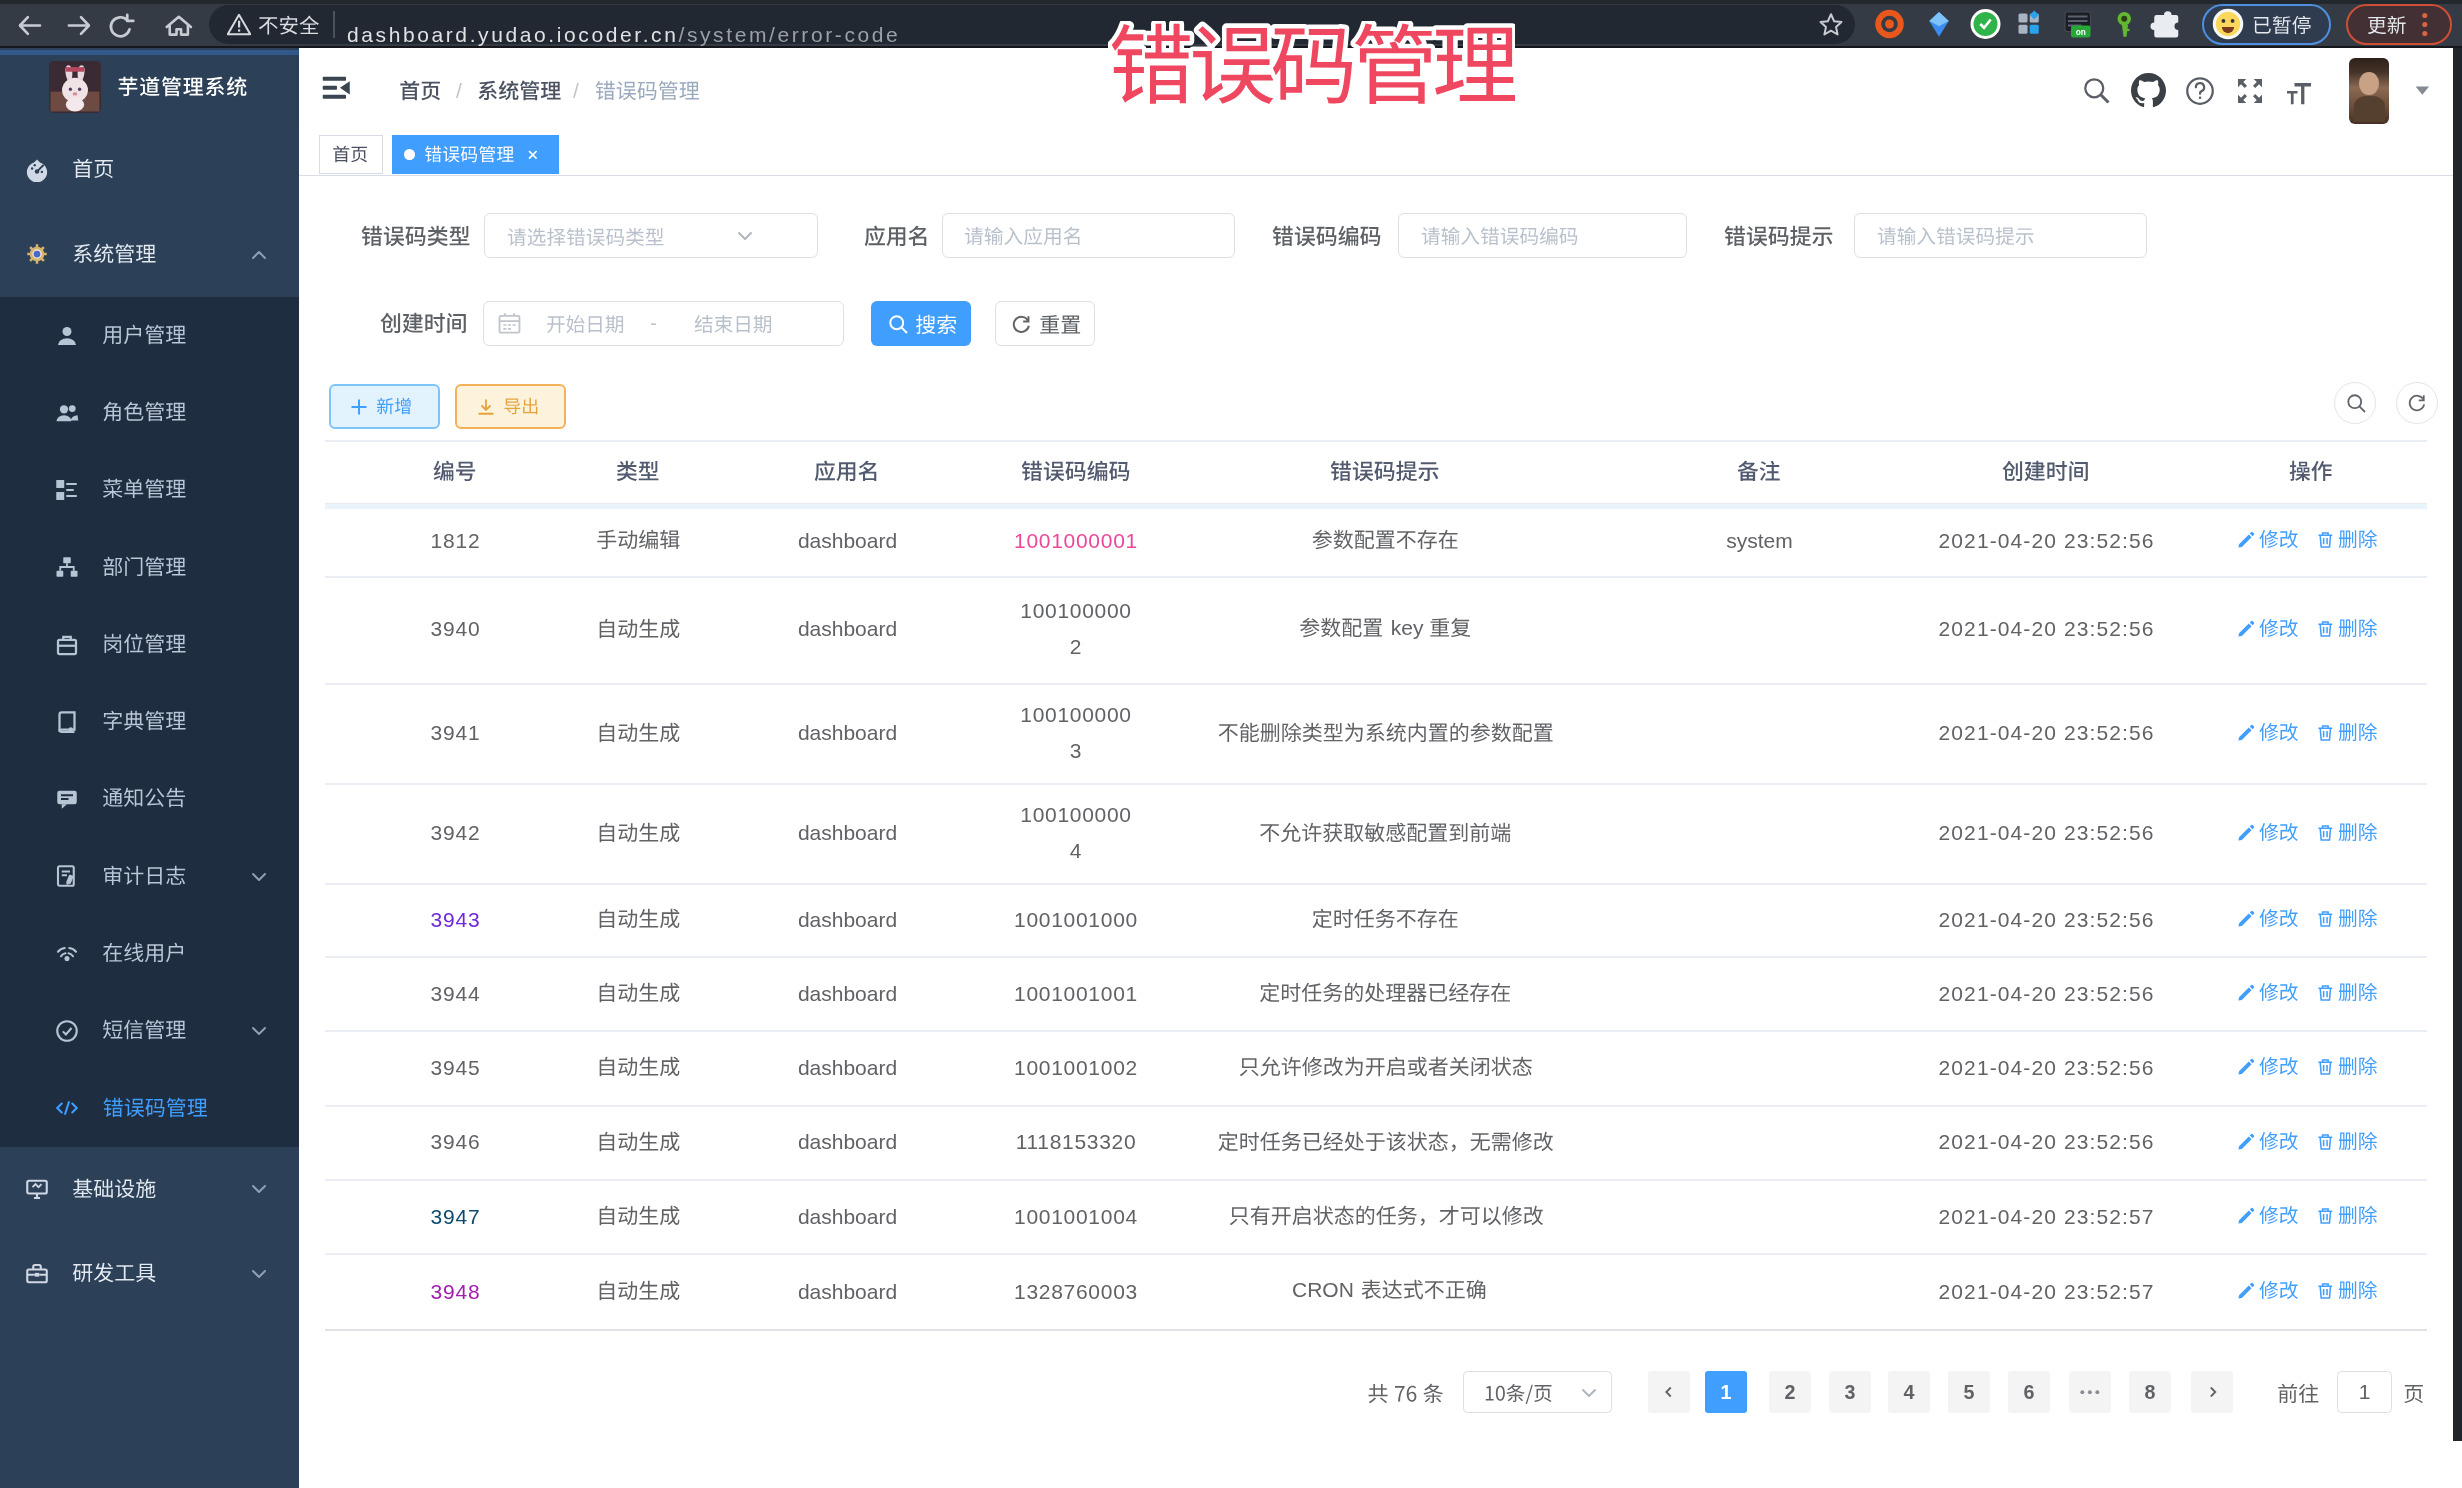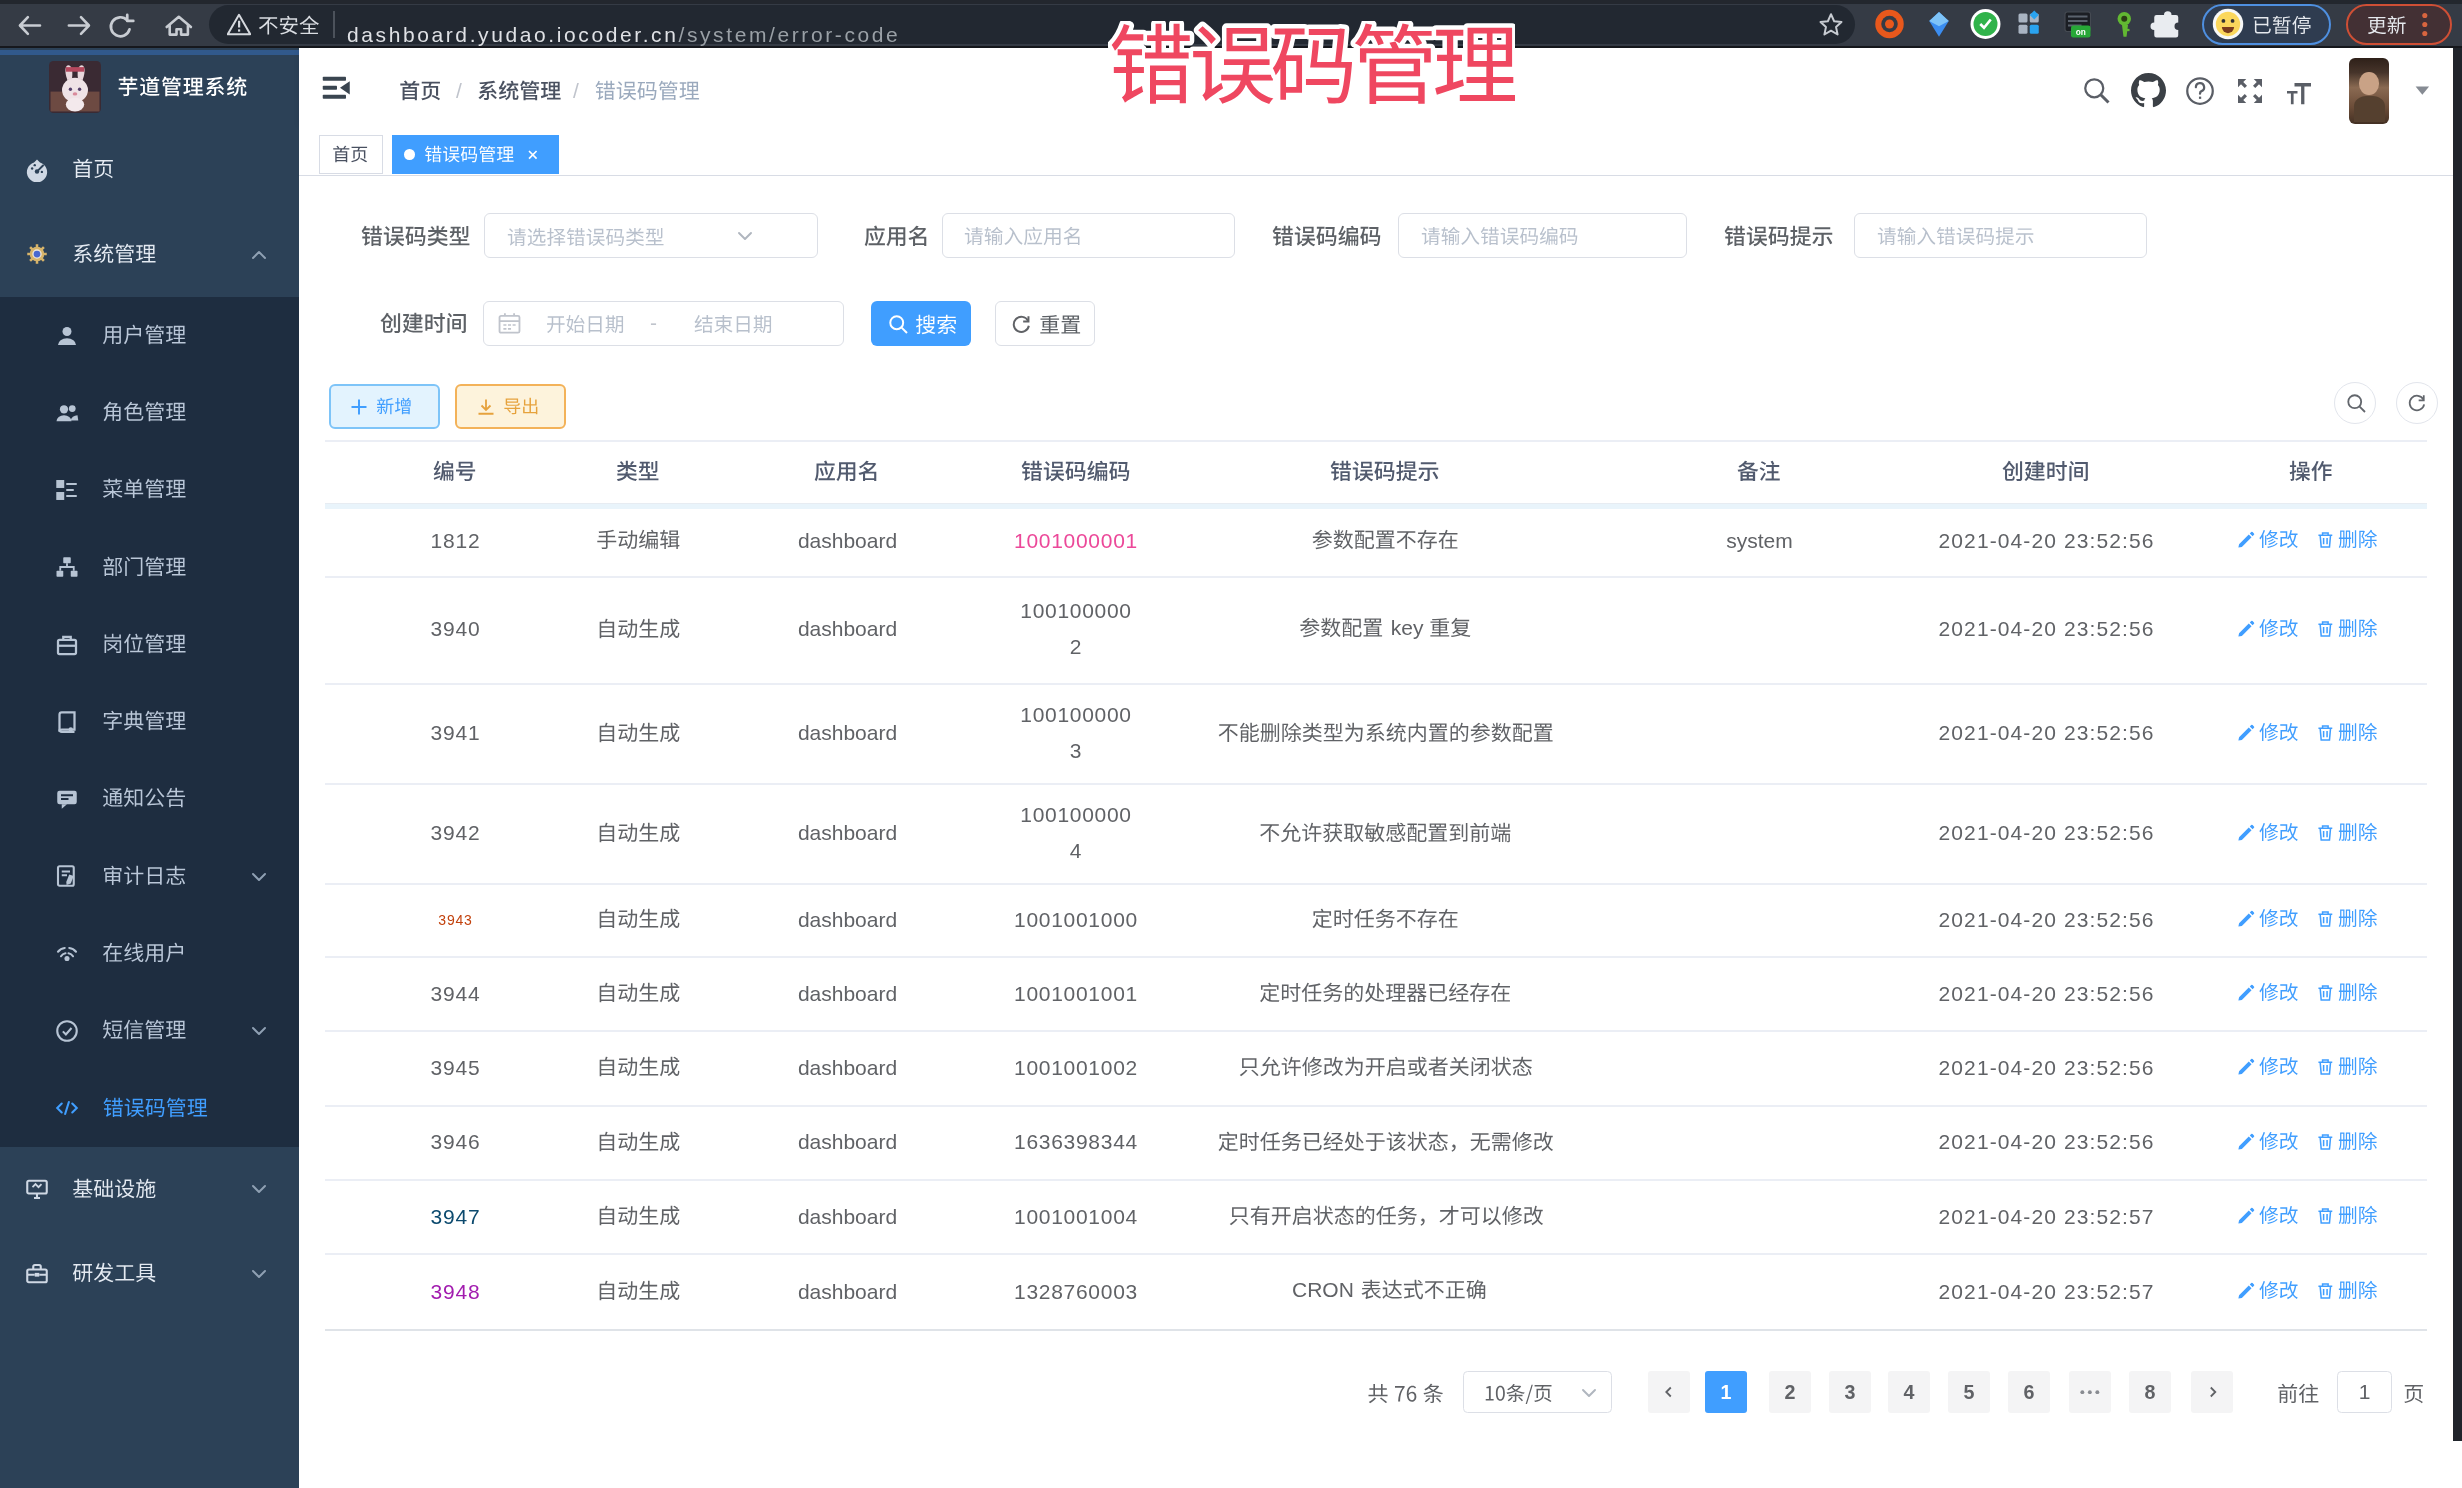--- a/index.html
+++ b/index.html
@@ -960,21 +960,21 @@
         </svg>
         <svg class="tr" width="41" height="23" viewBox="0 0 54 30">
           <g fill="#409eff" transform="translate(0,24.2) scale(0.026000,-0.026000)">
             <use href="#g110" x="0"></use>
             <use href="#g111" x="1000"></use>
           </g>
         </svg>
       </div>
     </div>
     <div class="abs" style="left:325px;top:956px;width:2102px;height:1.5px;background:#ebeef5"></div>
-    <div class="abs hflex" style="left:325px;top:902px;width:261px;height:35px;justify-content:center;font-size:14px;letter-spacing:0.8px;color:#c2410c">3943</div>
+    <div class="abs hflex" style="left:325px;top:902px;width:261px;height:35px;justify-content:center;font-size:21px;letter-spacing:0.8px;color:#6d28d9">3943</div>
     <div class="abs" style="left:596px;top:907px">
       <svg class="tr" width="86" height="24" viewBox="0 0 114 32">
         <g fill="#606266" transform="translate(0,25.9) scale(0.028000,-0.028000)">
           <use href="#g112" x="0"></use>
           <use href="#g102" x="1000"></use>
           <use href="#g113" x="2000"></use>
           <use href="#g114" x="3000"></use>
         </g>
       </svg>
     </div>
@@ -1137,21 +1137,21 @@
       <svg class="tr" width="86" height="24" viewBox="0 0 114 32">
         <g fill="#606266" transform="translate(0,25.9) scale(0.028000,-0.028000)">
           <use href="#g112" x="0"></use>
           <use href="#g102" x="1000"></use>
           <use href="#g113" x="2000"></use>
           <use href="#g114" x="3000"></use>
         </g>
       </svg>
     </div>
     <div class="abs hflex" style="left:690px;top:1124px;width:315px;height:35px;justify-content:center;font-size:21px;color:#606266">dashboard</div>
-    <div class="abs hflex" style="left:1005px;top:1124px;width:142px;height:35px;justify-content:center;font-size:21px;letter-spacing:0.7px;color:#606266">1636398344</div>
+    <div class="abs hflex" style="left:1005px;top:1124px;width:142px;height:35px;justify-content:center;font-size:21px;letter-spacing:0.7px;color:#606266">1118153320</div>
     <div class="abs" style="left:1216px;top:1130px">
       <svg class="tr" width="341" height="24" viewBox="0 0 450 32">
         <g fill="#606266" transform="translate(0,25.9) scale(0.028000,-0.028000)">
           <use href="#g129" x="0"></use>
           <use href="#g130" x="1000"></use>
           <use href="#g131" x="2000"></use>
           <use href="#g132" x="3000"></use>
           <use href="#g3" x="4000"></use>
           <use href="#g135" x="5000"></use>
           <use href="#g133" x="6000"></use>

